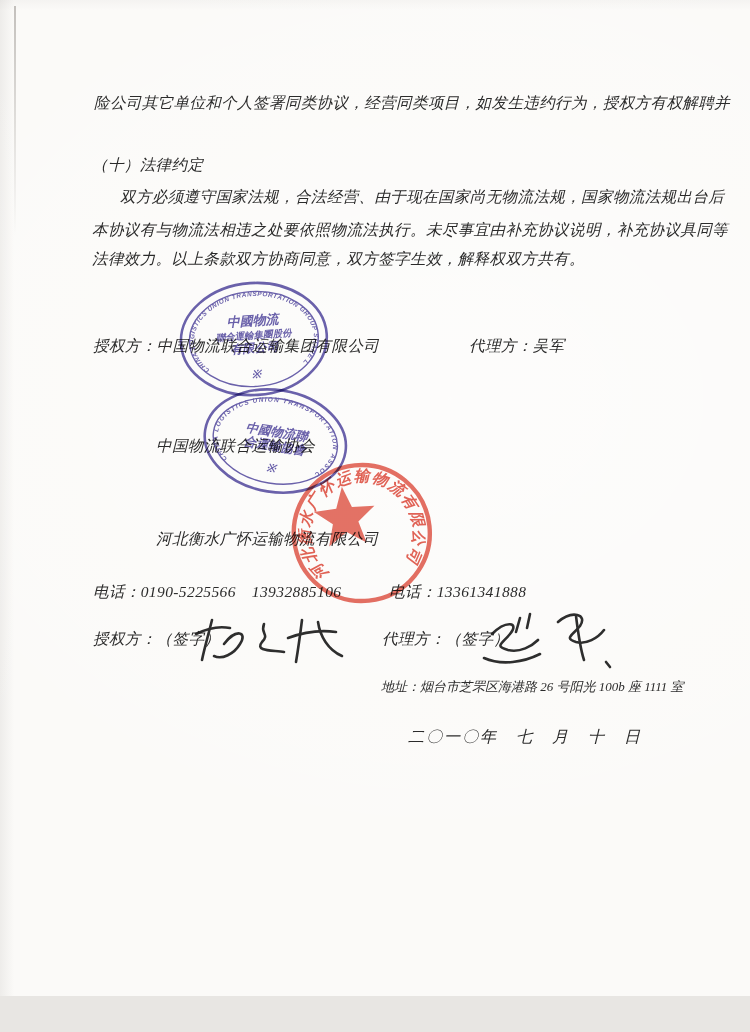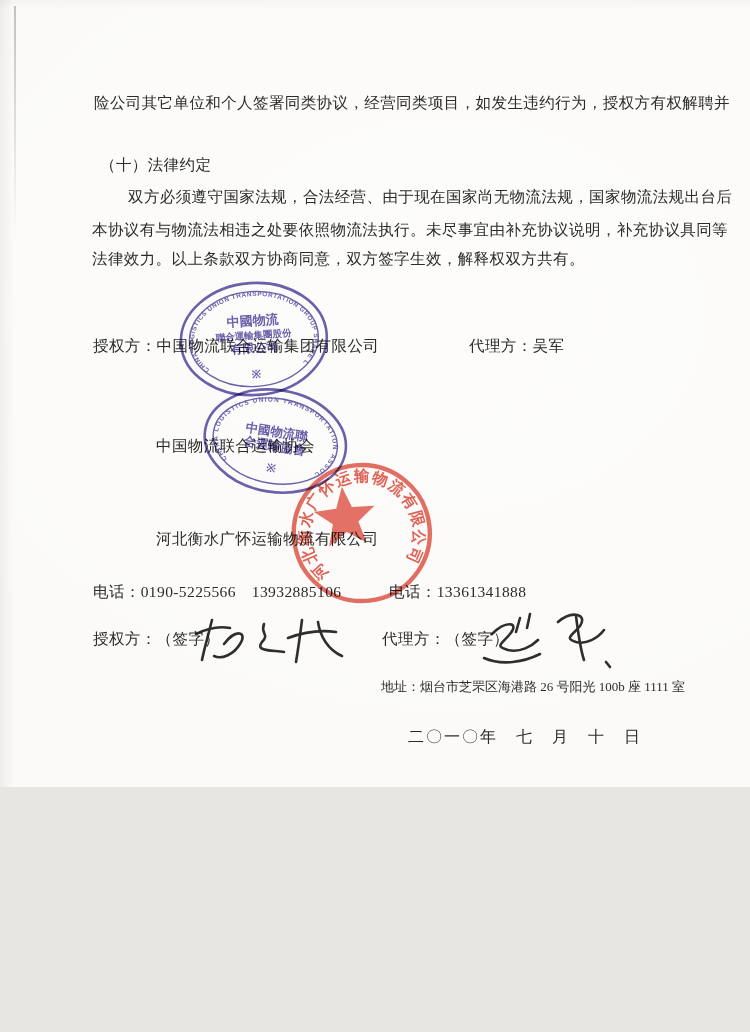--- a/index.html
+++ b/index.html
@@ -2,27 +2,28 @@
 <html style="--ink: #2b2b2b; --stamp-purple: #5b51a5; --stamp-red: #e05244; --paper: #fbfaf8;"><head>
 <meta charset="utf-8">
 <style>
   html,body{margin:0;padding:0;}
   body{
     width:750px;height:1032px;
     background:#e8e6e3;
     font-family:"Liberation Serif","DejaVu Serif",serif;
   }
   .page{
-    position:relative;width:750px;height:787px;overflow:hidden;
+    position:relative;width:750px;height:996px;overflow:hidden;
     background:var(--paper,#fbfaf8);
     background-image:
       radial-gradient(ellipse 900px 700px at 60% 40%, rgba(255,255,255,.5), rgba(0,0,0,0) 70%),
       linear-gradient(90deg, rgba(120,115,110,.10) 0, rgba(0,0,0,0) 14px),
       linear-gradient(180deg, rgba(120,115,110,.05) 0, rgba(0,0,0,0) 10px);
     color:var(--ink,#2b2b2b);
+    font-style:italic;
   }
   .crease{
     position:absolute;left:14px;top:6px;width:2px;height:230px;
     background:linear-gradient(180deg, rgba(150,145,140,.55), rgba(150,145,140,0));
   }
   .tline{
     position:absolute;white-space:nowrap;
     font-size:15.5px;letter-spacing:.4px;line-height:1.25;
     color:var(--ink,#2b2b2b);
   }
@@ -44,22 +45,22 @@
   .sig{position:absolute;opacity:.92;}
 </style>
 </head>
 <body>
 
 <div class="page">
 
   <div class="crease"></div>
 
   <div class="tline" style="left:94px;top:93px">险公司其它单位和个人签署同类协议，经营同类项目，如发生违约行为，授权方有权解聘并</div>
-  <div class="tline" style="left:100px;top:155px">（十）法律约定</div>
-  <div class="tline" style="left:128px;top:187px">双方必须遵守国家法规，合法经营、由于现在国家尚无物流法规，国家物流法规出台后</div>
+  <div class="tline" style="left:92px;top:155px">（十）法律约定</div>
+  <div class="tline" style="left:120px;top:187px">双方必须遵守国家法规，合法经营、由于现在国家尚无物流法规，国家物流法规出台后</div>
   <div class="tline" style="left:92px;top:220px">本协议有与物流法相违之处要依照物流法执行。未尽事宜由补充协议说明，补充协议具同等</div>
   <div class="tline" style="left:92px;top:249px">法律效力。以上条款双方协商同意，双方签字生效，解释权双方共有。</div>
 
   <div class="tline" style="left:93px;top:336px">授权方：中国物流联合运输集团有限公司</div>
   <div class="tline" style="left:469px;top:336px">代理方：吴军</div>
   <div class="tline" style="left:156px;top:436px">中国物流联合运输协会</div>
   <div class="tline" style="left:156px;top:529px">河北衡水广怀运输物流有限公司</div>
   <div class="tline" style="left:93px;top:582px">电话：0190-5225566　13932885106</div>
   <div class="tline" style="left:389px;top:582px">电话：13361341888</div>
   <div class="tline" style="left:93px;top:629px">授权方：（签字）</div>

